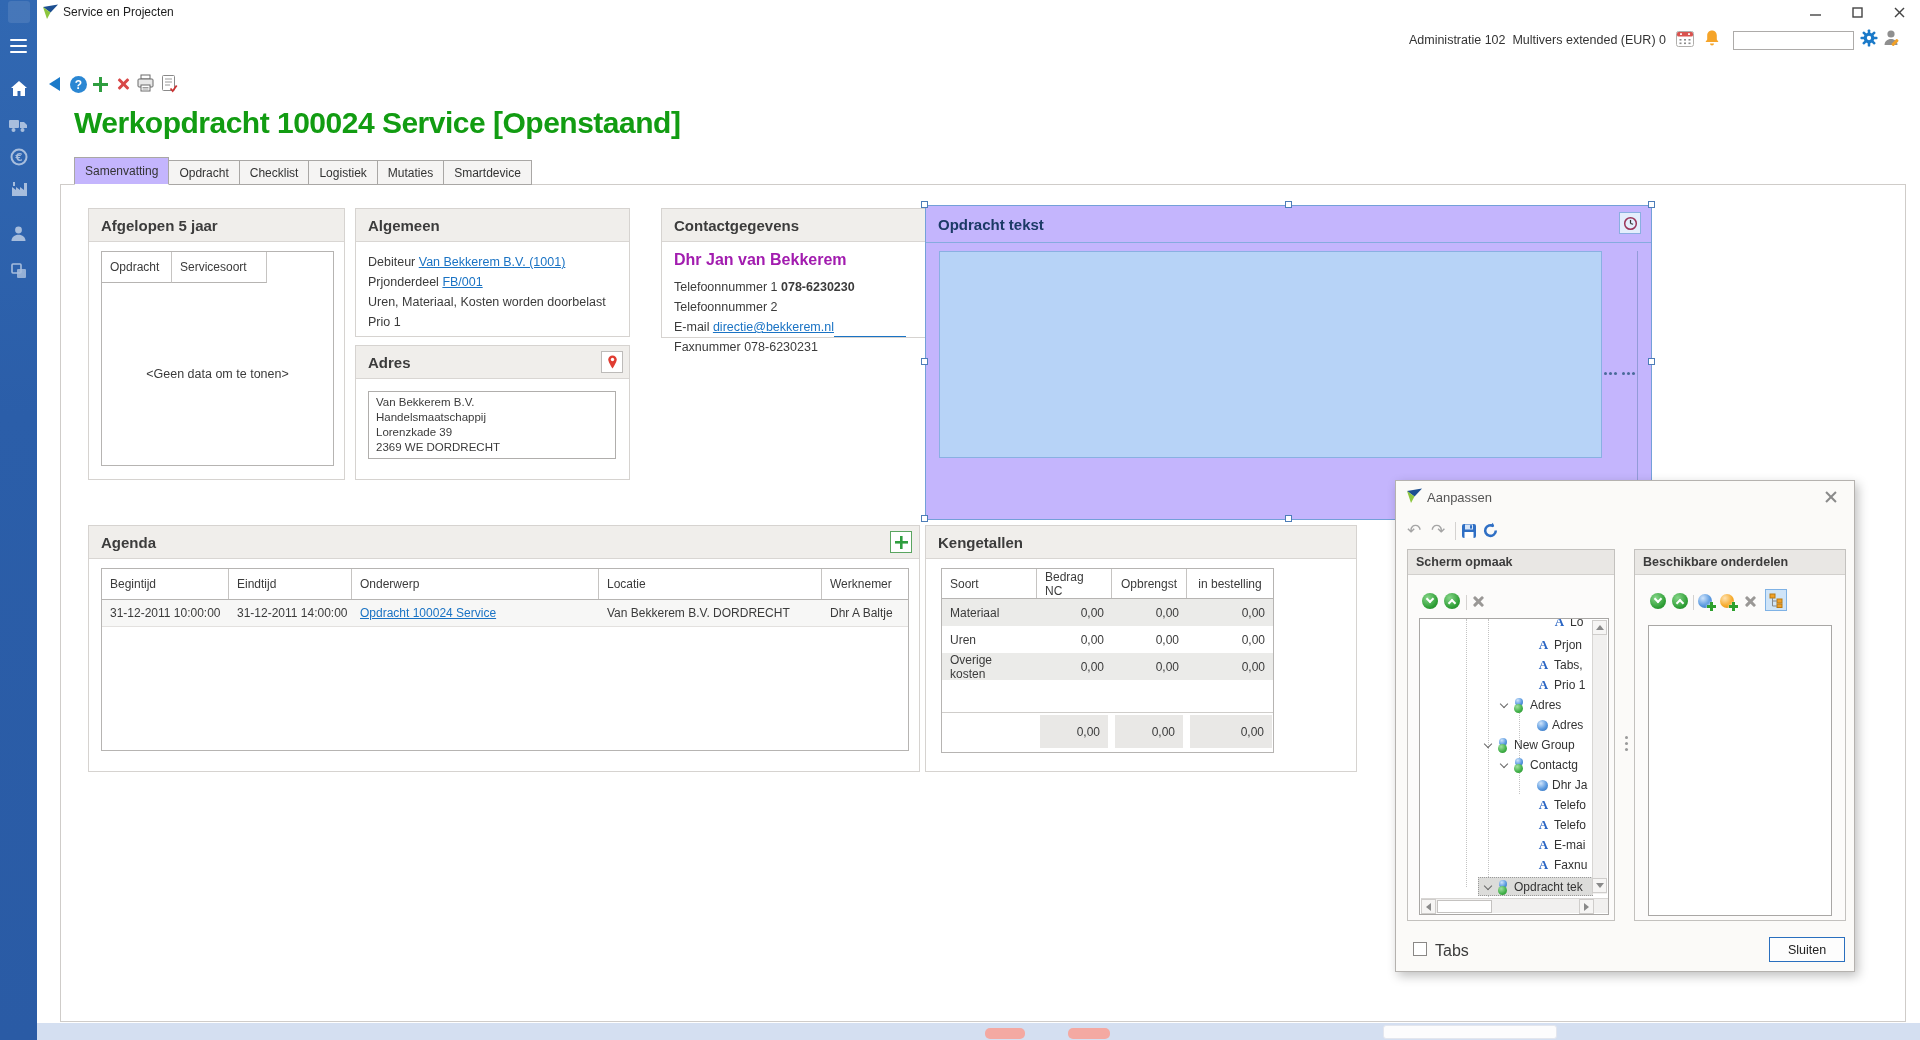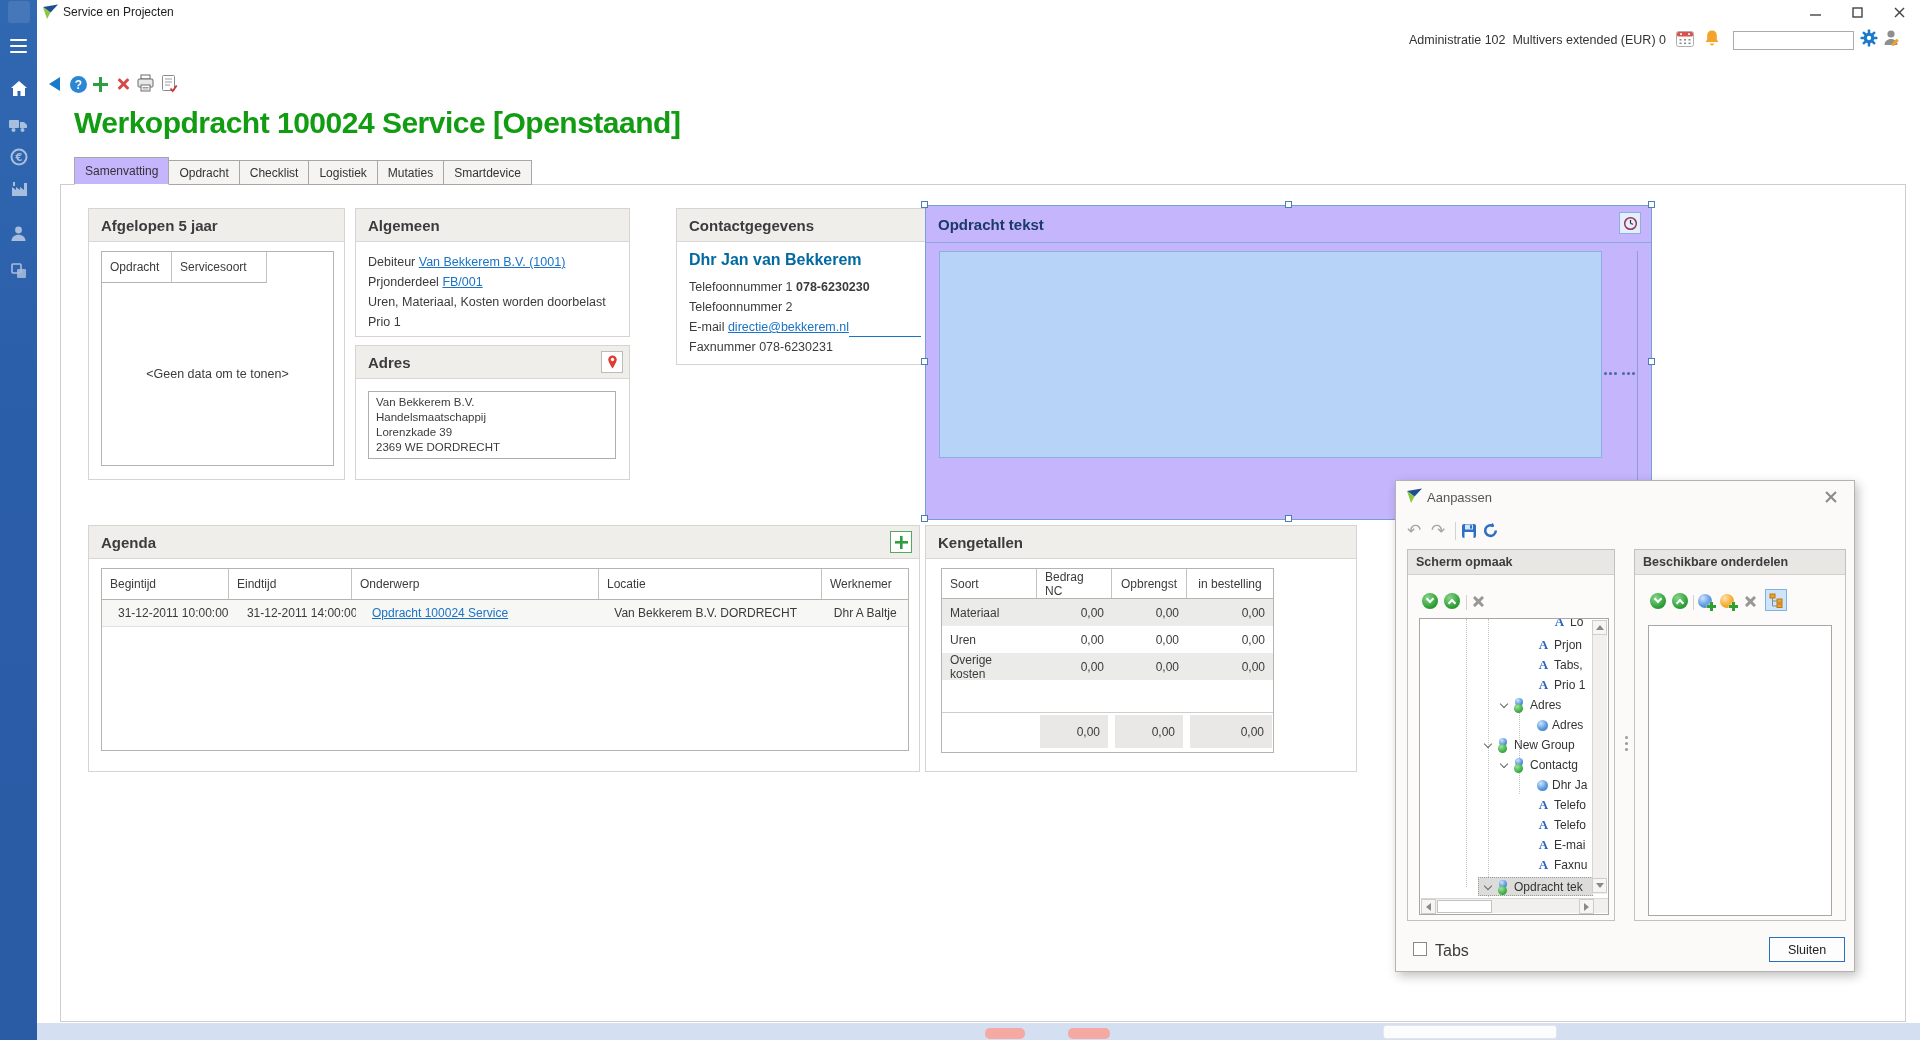--- a/index.html
+++ b/index.html
@@ -66,21 +66,21 @@
   a.lnk { color:#1a73c4; text-decoration:underline; cursor:pointer; font-size:12.5px; }
 
   
   .empty-msg { position:absolute; width:100%; text-align:center; font-size:12.5px; color:#3b3b3b; }
 
   
   .ag-hrow { position:absolute; left:0; top:0; height:31px; display:flex; width:100%;
     border-bottom:1px solid #b6b4b2; background:#fff; }
   .ag-row { position:absolute; left:0; top:31px; height:27px; display:flex; width:100%;
     background:#f7f7f6; border-bottom:1px solid #e3e1df; font-size:12px; align-items:center; }
-  .ag-row > div { padding:0 8px; overflow:hidden; white-space:nowrap;margin-left:8px; }
+  .ag-row > div { padding:0 8px; overflow:hidden; white-space:nowrap; }
 
   
   .kg-row { position:absolute; display:flex; width:100%; font-size:12px; align-items:center; height:27px; }
   .kg-row > div { padding:0 8px; }
   .num { text-align:right; }
 
   
   #op-panel { left:925px; top:205px; width:727px; height:315px; background:#c4b5fd;
     border:1px solid #74a0d8; z-index:2; }
   #op-panel .op-h { height:37px; border-bottom:1px solid #86abdf; display:flex; align-items:center;
@@ -326,24 +326,24 @@
       </svg>
     </div>
     <div style="position:absolute;left:12px;top:45px;width:248px;height:68px;border:1px solid #b0aeac;padding:3px 7px;font-size:11.5px;line-height:15px">
       <div>Van Bekkerem B.V.</div>
       <div>Handelsmaatschappij</div>
       <div>Lorenzkade 39</div>
       <div>2369 WE DORDRECHT</div>
     </div>
   </div>
 
-  <div class="card" style="left:676px;top:208px;width:280px;height:157px">
+  <div class="card" style="left:661px;top:208px;width:280px;height:130px">
     <div class="card-h">Contactgegevens</div>
     <div style="padding:9px 12px">
-      <div style="font-size:16px;font-weight:bold;color:#0369a1;margin-bottom:8px">Dhr Jan van Bekkerem</div>
+      <div style="font-size:16px;font-weight:bold;color:#a21caf;margin-bottom:8px">Dhr Jan van Bekkerem</div>
       <div style="font-size:12.5px;line-height:20px">
         <div>
           <span>Telefoonnummer 1</span>
           <b>078-6230230</b>
         </div>
         <div><span>Telefoonnummer 2</span></div>
         <div>
           <span>E-mail</span>
           <a class="lnk">directie@bekkerem.nl</a><span style="display:inline-block;width:72px;border-bottom:1px solid #1a73c4;height:13px;vertical-align:bottom"></span>
         </div>

